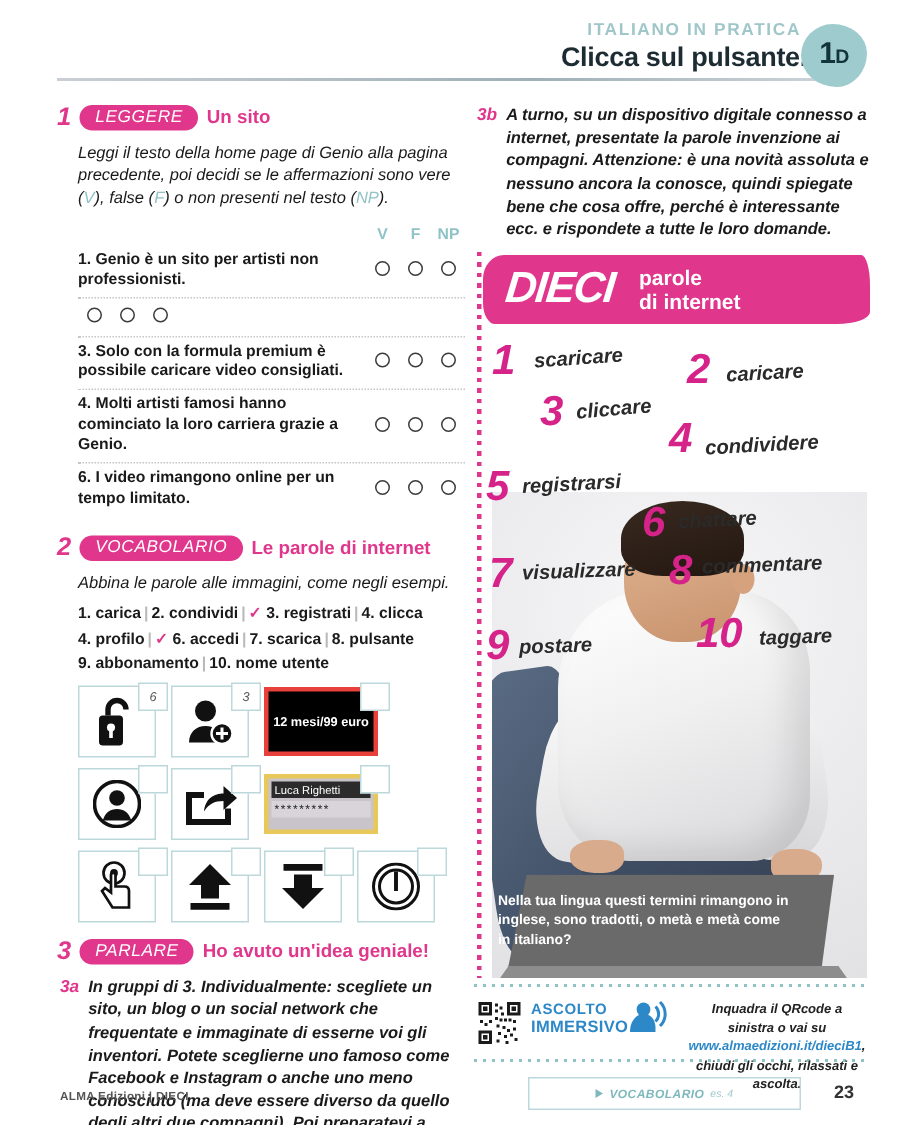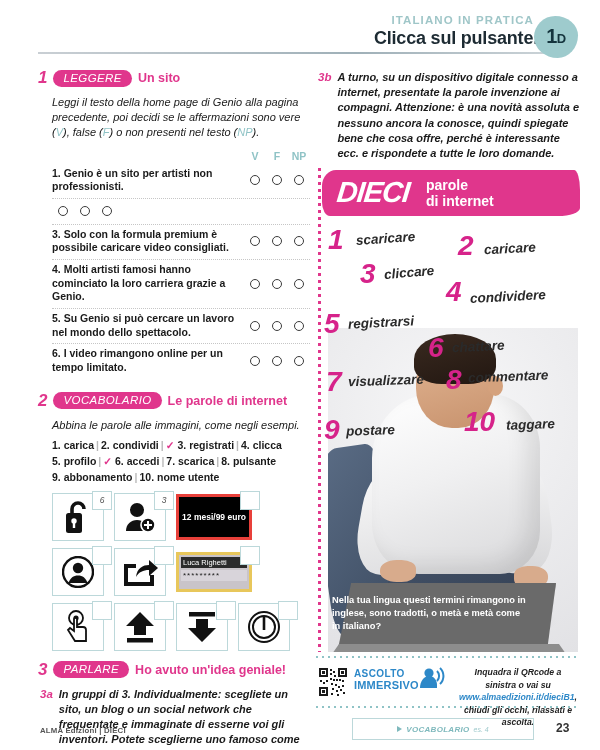--- a/index.html
+++ b/index.html
@@ -225,28 +225,20 @@
       </div>
       <div class="qrow">
         <div class="qtxt">4. Molti artisti famosi hanno cominciato la loro carriera grazie a Genio.</div>
         <div class="qopts">
             <i><b class="circ"></b></i>
             <i><b class="circ"></b></i>
             <i><b class="circ"></b></i>
           </div>
       </div>
       <div class="qrow">
-        <div class="qtxt">5. Su Genio si può cercare un lavoro nel mondo dello spettacolo.</div>
-        <div class="qopts">
-            <i><b class="circ"></b></i>
-            <i><b class="circ"></b></i>
-            <i><b class="circ"></b></i>
-          </div>
-      </div>
-      <div class="qrow">
         <div class="qtxt">6. I video rimangono online per un tempo limitato.</div>
         <div class="qopts">
             <i><b class="circ"></b></i>
             <i><b class="circ"></b></i>
             <i><b class="circ"></b></i>
           </div>
       </div>
     </div>
 
     <div class="sec" style="margin-top:12px">
@@ -254,21 +246,21 @@
       <div class="pill">VOCABOLARIO</div>
       <div class="sec-sub">Le parole di internet</div>
     </div>
     <div class="intro" style="margin-bottom:4px">Abbina le parole alle immagini, come negli esempi.</div>
 
     <div class="words">
       <div>
         <span>1. carica</span><span class="sep">|</span><span>2. condividi</span><span class="sep">|</span><span class="chk">✓</span> <span>3. registrati</span><span class="sep">|</span><span>4. clicca</span>
       </div>
       <div>
-        <span>5. profilo</span><span class="sep">|</span><span class="chk">✓</span> <span>6. accedi</span><span class="sep">|</span><span>7. scarica</span><span class="sep">|</span><span>8. pulsante</span>
+        <span>4. profilo</span><span class="sep">|</span><span class="chk">✓</span> <span>6. accedi</span><span class="sep">|</span><span>7. scarica</span><span class="sep">|</span><span>8. pulsante</span>
       </div>
       <div>
         <span>9. abbonamento</span><span class="sep">|</span><span>10. nome utente</span>
       </div>
     </div>
 
     <div class="grid">
 
       <div class="grow">
         <div class="cell">

